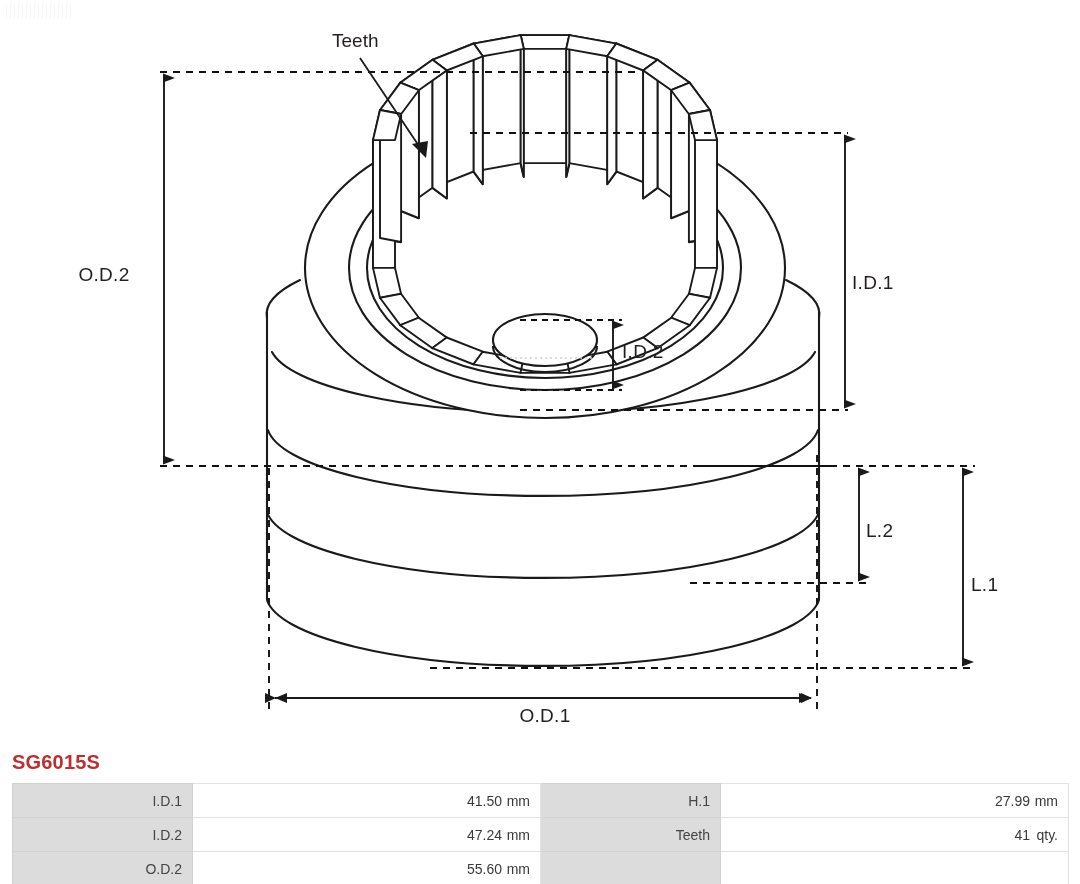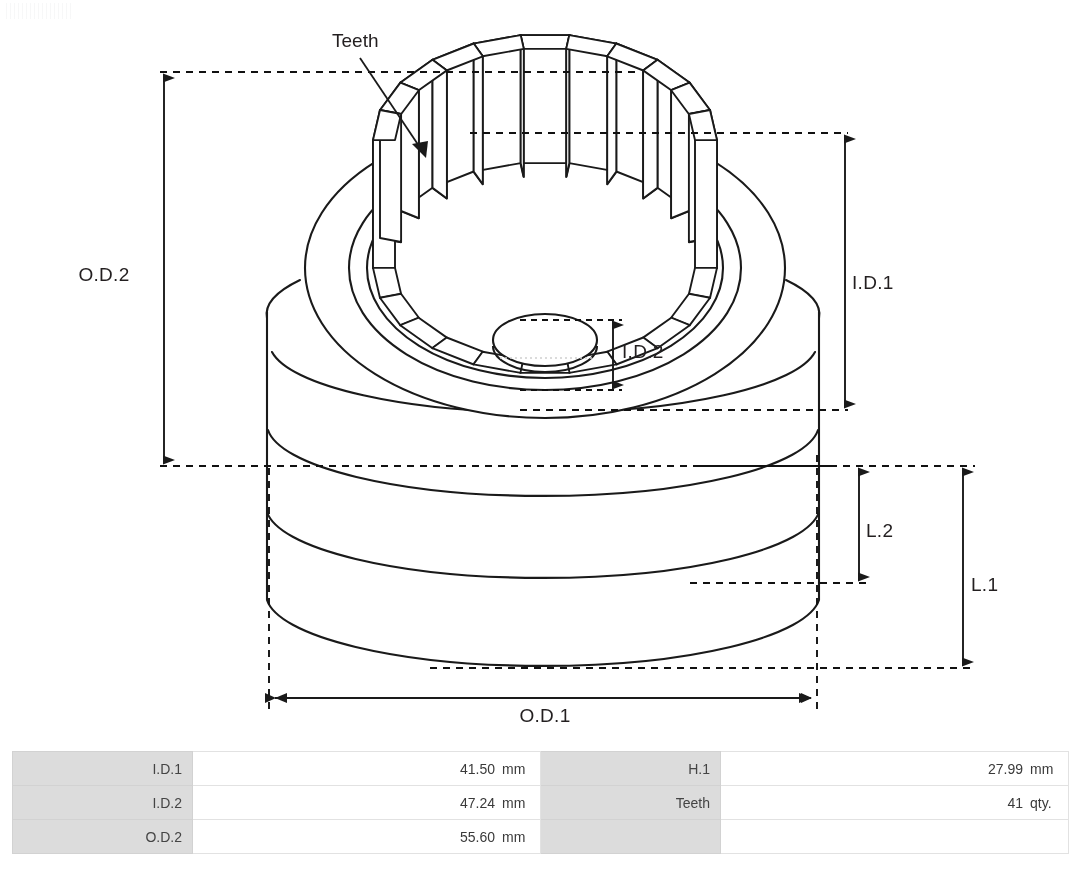--- a/index.html
+++ b/index.html
@@ -91,22 +91,21 @@
   #spec-table td.empty {
     background: #dcdcdc;
     border: 1px solid #d2d2d2;
   }
   #spec-table td.empty-val {
     background: #ffffff;
   }
   .unit {
     display: inline-block;
     min-width: 28px;
-    text-align: left;
-    margin-left: 7px;
+    text-align: right;
   }
   .num {
     display: inline-block;
     text-align: right;
   }
   
   #corner-mark {
     position: absolute;
     left: 6px;
     top: 3px;
@@ -291,20 +290,21 @@
 
       <g>
         <text class="callout-label" x="332" y="47" text-anchor="start">Teeth</text>
         <line x1="360" y1="58" x2="423" y2="152" stroke="#1a1a1a" stroke-width="1.8"></line>
         <path d="M426,158 L412,144 L428,141 Z" fill="#1a1a1a"></path>
       </g>
     </svg>
   </div>
 
   <div id="spec-block">
+    <div id="part-title">SG6015S</div>
 
     <table id="spec-table">
       <colgroup>
         <col style="width:180px">
         <col style="width:348px">
         <col style="width:180px">
         <col style="width:348px">
       </colgroup>
       <tbody>
 

